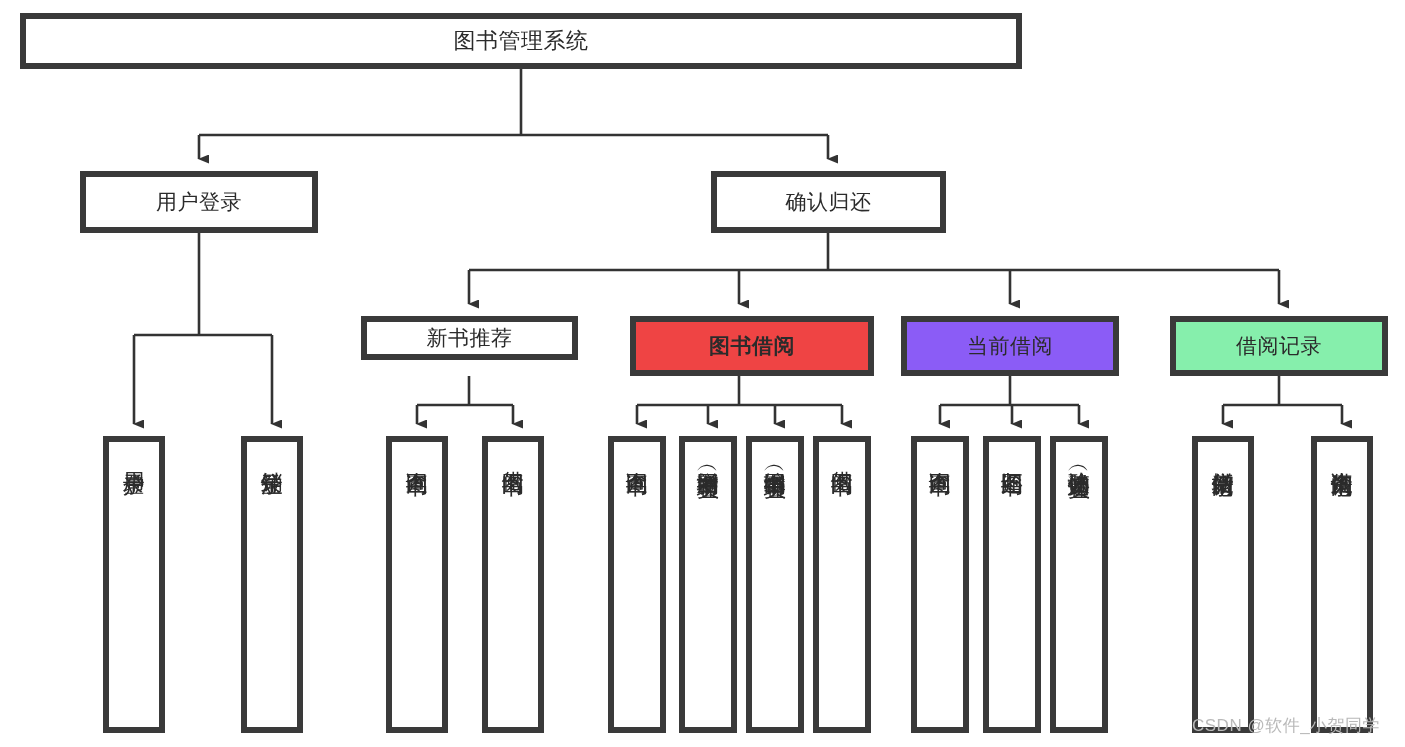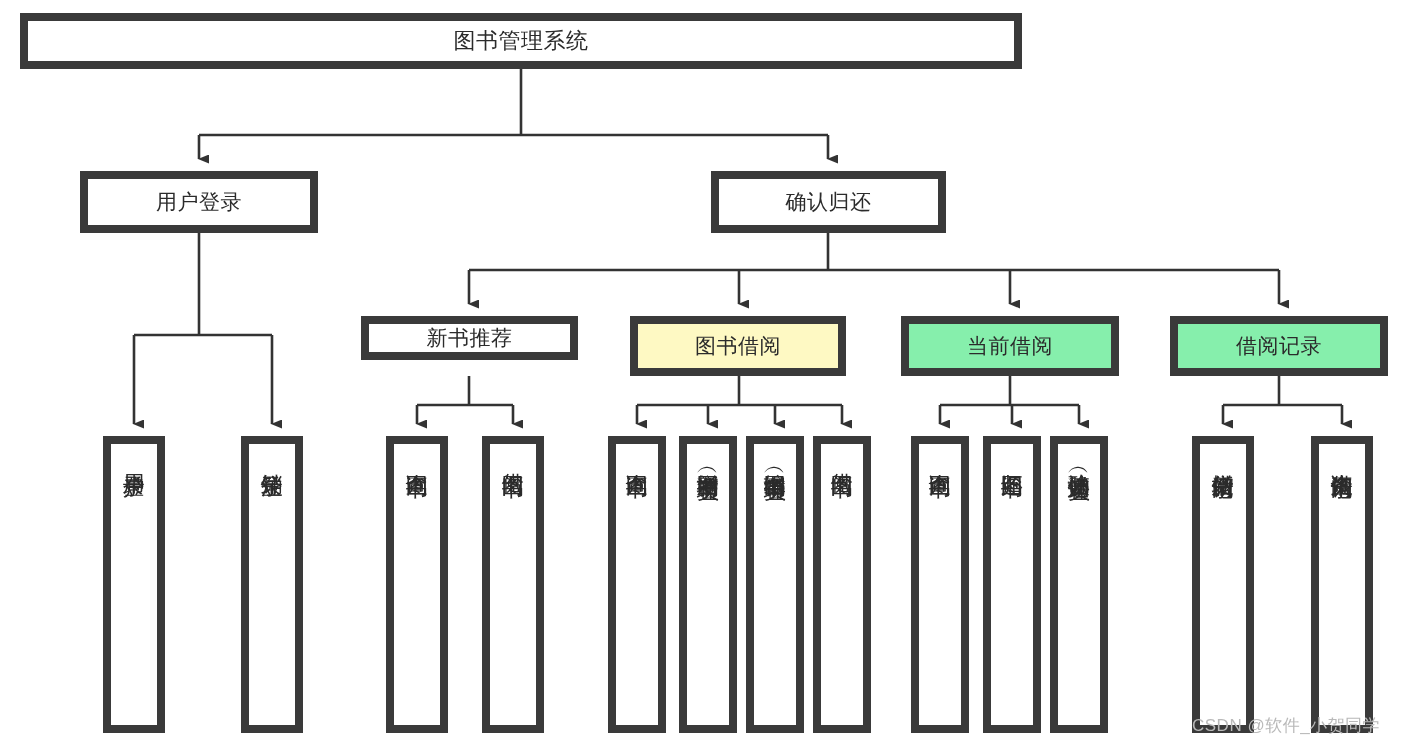--- a/index.html
+++ b/index.html
@@ -21,21 +21,21 @@
     position: absolute;
     left: 0;
     top: 0;
     width: 1405px;
     height: 747px;
   }
   .node {
     position: absolute;
     box-sizing: border-box;
     background: #ffffff;
-    border: 8px solid #0369a1;
+    border: 6px solid #0369a1;
     display: flex;
     align-items: center;
     justify-content: center;
     color: #2b2b2b;
   }
   .node .label {
     display: block;
     white-space: nowrap;
     line-height: 1.18;
     letter-spacing: 0.5px;
@@ -122,24 +122,24 @@
       </div>
       <div class="node level1 horiz" style="left: 80px; top: 171px; width: 238px; height: 62px; border-color: rgb(58, 58, 58); background: rgb(255, 255, 255); color: rgb(43, 43, 43);">
         <span class="label">用户登录</span>
       </div>
       <div class="node level1 horiz" style="left: 711px; top: 171px; width: 235px; height: 62px; border-color: rgb(58, 58, 58); background: rgb(255, 255, 255); color: rgb(43, 43, 43);">
         <span class="label">确认归还</span>
       </div>
       <div class="node level2 horiz" style="left: 361px; top: 316px; width: 217px; height: 44px; border-color: rgb(58, 58, 58); background: rgb(255, 255, 255); color: rgb(43, 43, 43);">
         <span class="label">新书推荐</span>
       </div>
-      <div class="node level2 horiz" style="left: 630px; top: 316px; width: 216px; height: 60px; border-color: rgb(58, 58, 58); background: #fef9c3; color: rgb(43, 43, 43);">
+      <div class="node level2 horiz" style="left: 630px; top: 316px; width: 244px; height: 60px; border-color: rgb(58, 58, 58); background: #ef4444; color: rgb(43, 43, 43); font-weight: bold;">
         <span class="label">图书借阅</span>
       </div>
-      <div class="node level2 horiz" style="left: 901px; top: 316px; width: 218px; height: 60px; border-color: rgb(58, 58, 58); background: #86efac; color: rgb(43, 43, 43);">
+      <div class="node level2 horiz" style="left: 901px; top: 316px; width: 218px; height: 60px; border-color: rgb(58, 58, 58); background: #8b5cf6; color: rgb(43, 43, 43);">
         <span class="label">当前借阅</span>
       </div>
       <div class="node level2 horiz" style="left: 1170px; top: 316px; width: 218px; height: 60px; border-color: rgb(58, 58, 58); background: #86efac; color: rgb(43, 43, 43);">
         <span class="label">借阅记录</span>
       </div>
       <div class="node leaf vert" style="left: 103px; top: 436px; width: 62px; height: 297px; border-color: rgb(58, 58, 58); background: rgb(255, 255, 255); color: rgb(43, 43, 43);">
         <span class="label">用户登录</span>
       </div>
       <div class="node leaf vert" style="left: 241px; top: 436px; width: 62px; height: 297px; border-color: rgb(58, 58, 58); background: rgb(255, 255, 255); color: rgb(43, 43, 43);">
         <span class="label">注销登录</span>

